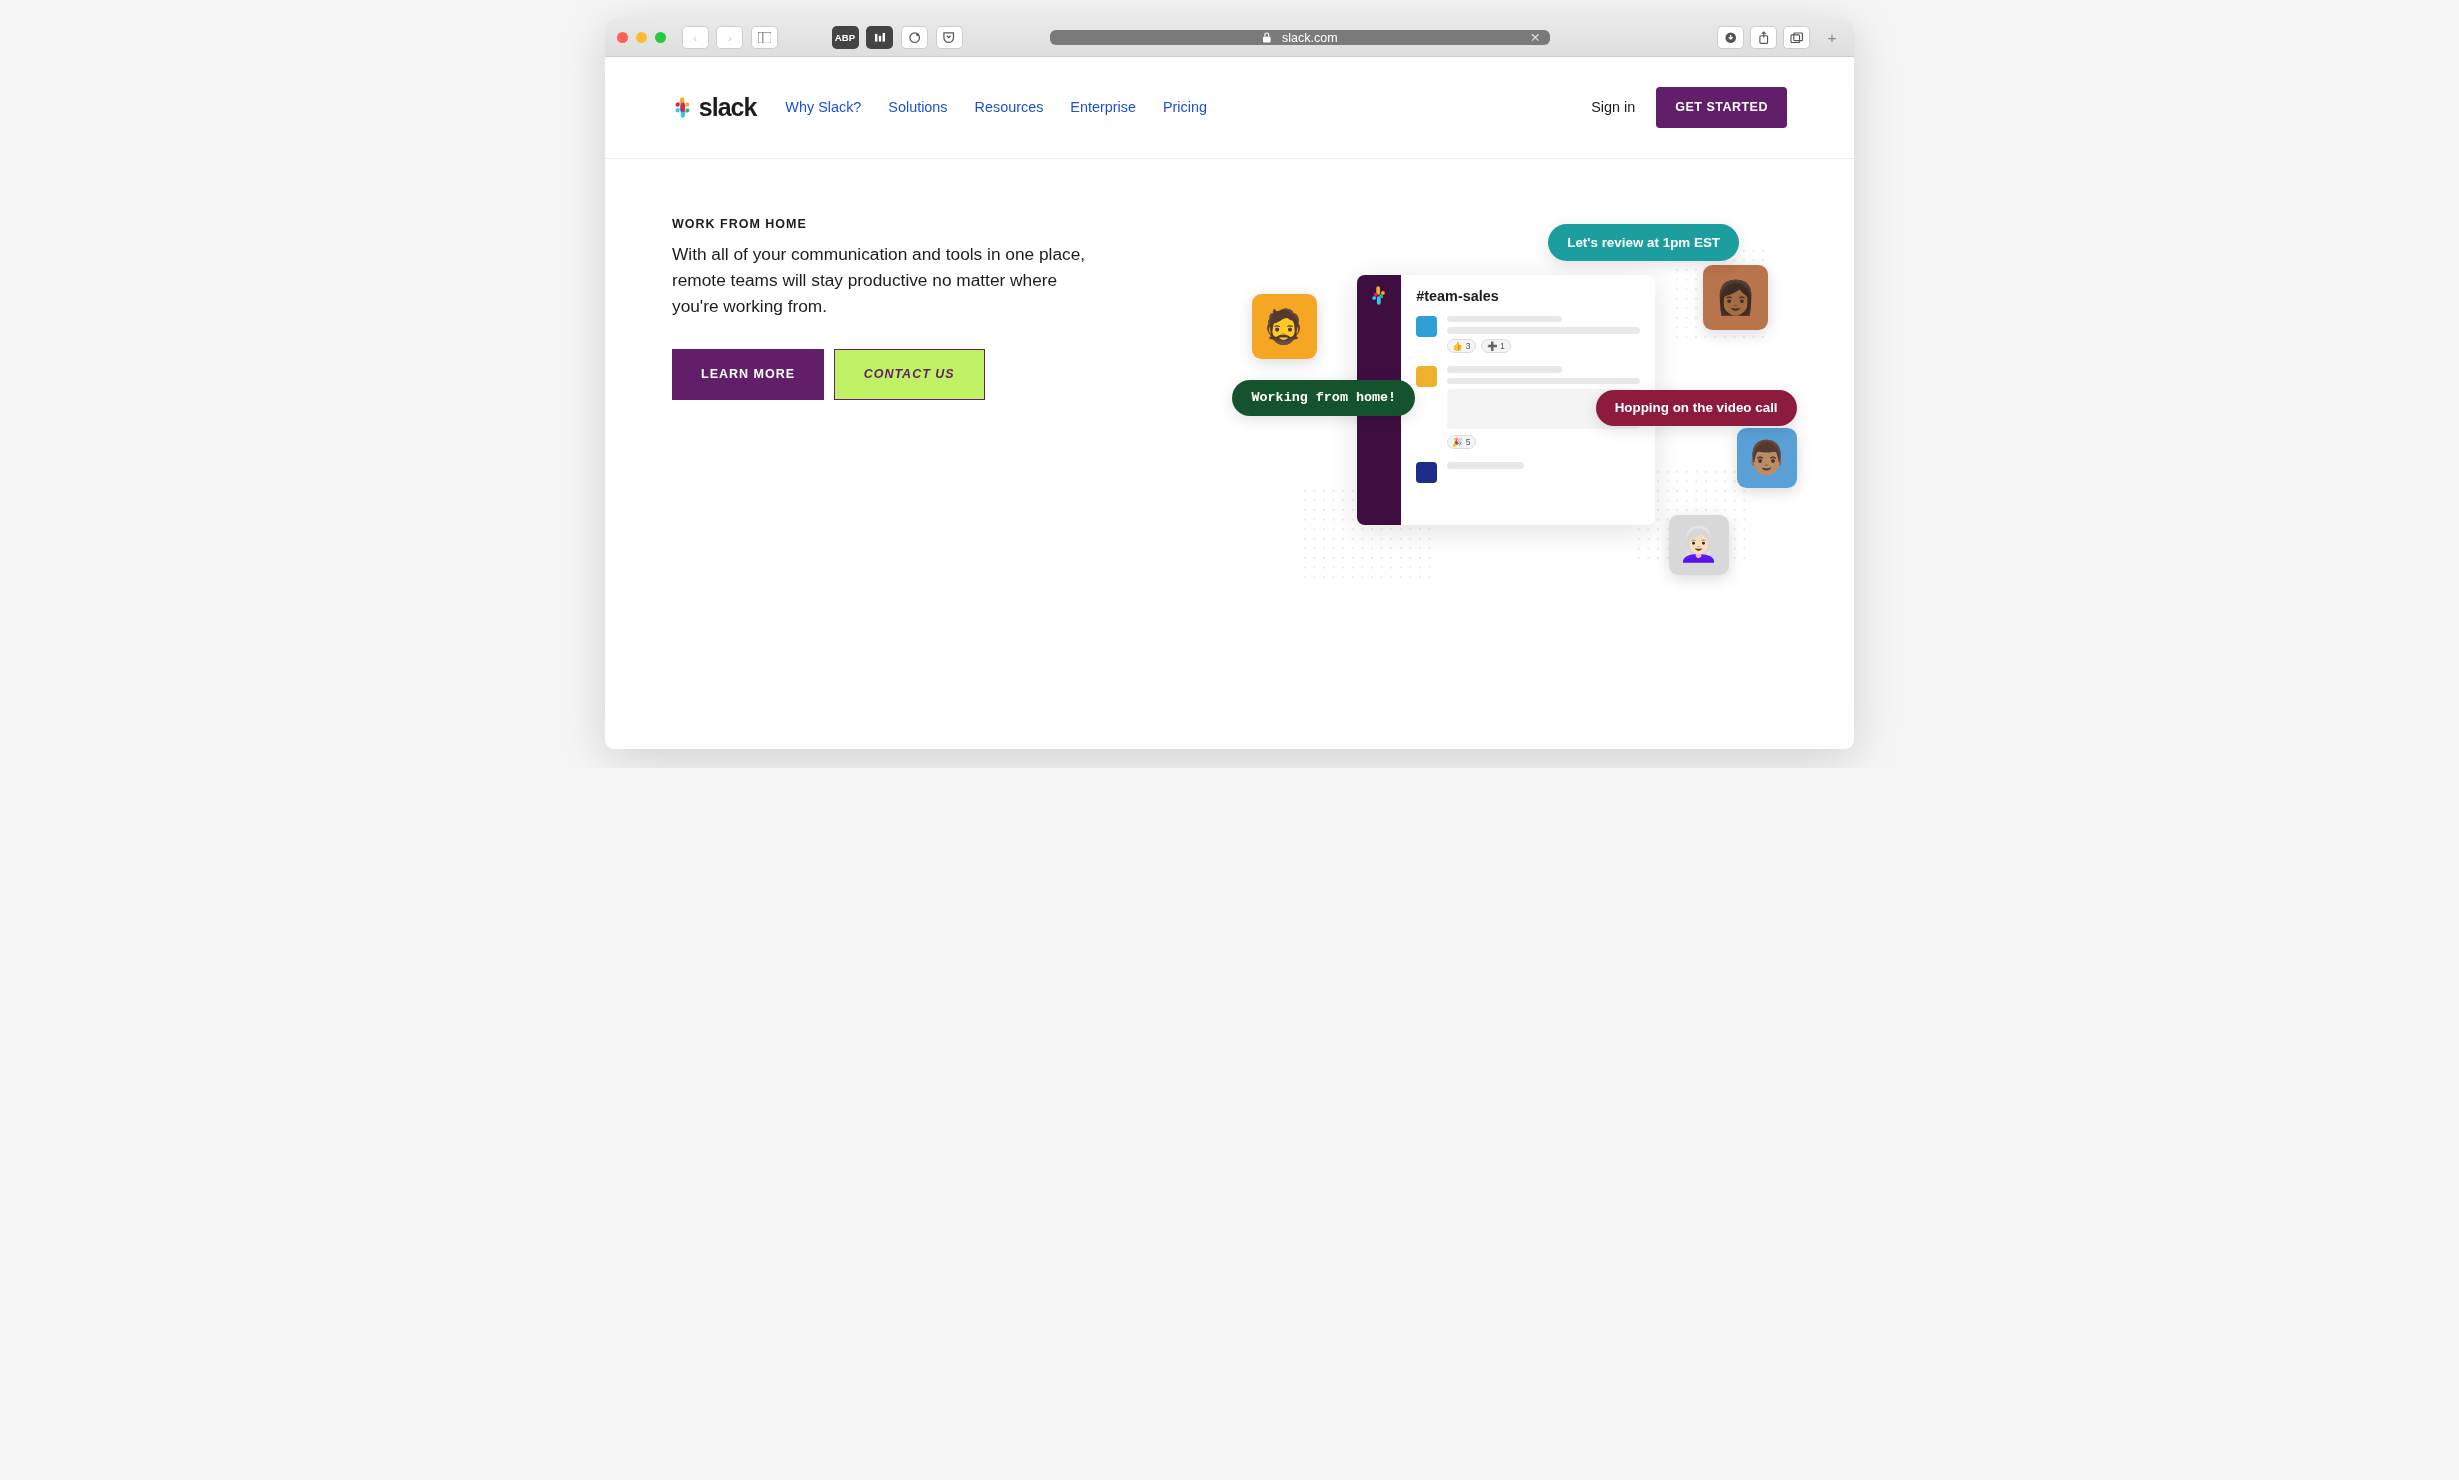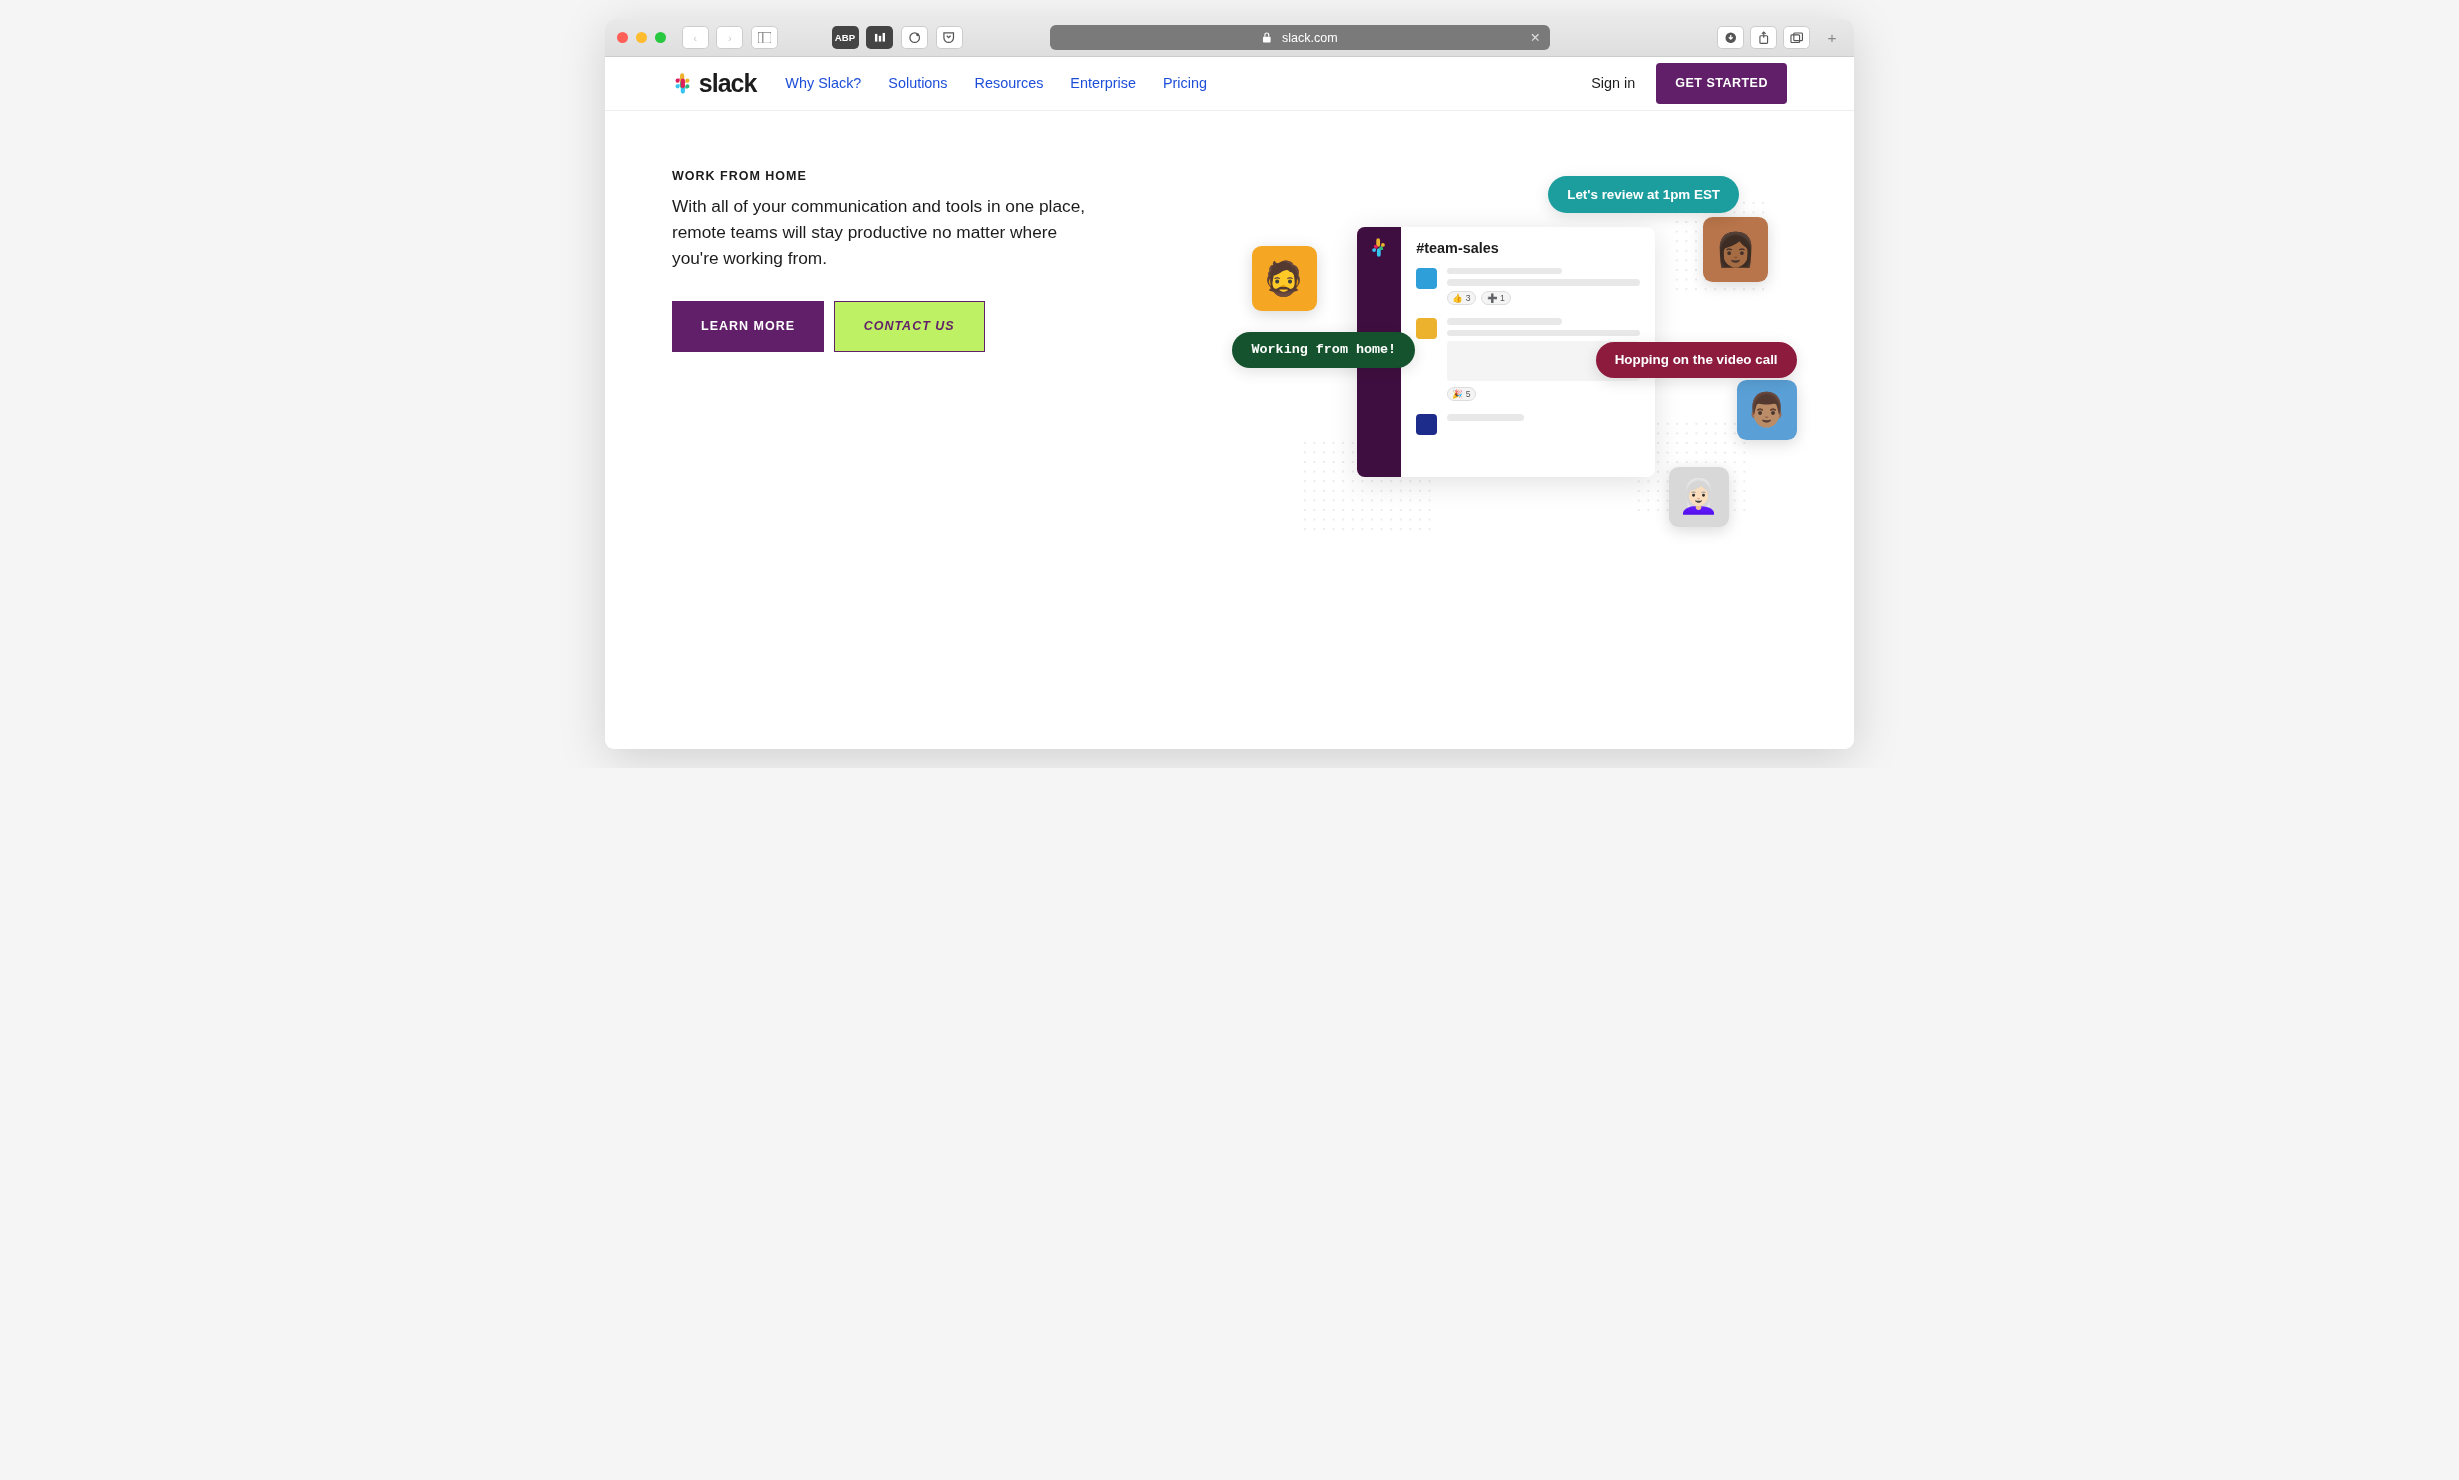--- a/index.html
+++ b/index.html
@@ -11,28 +11,28 @@
 .chrome { background: linear-gradient(#e9e9e9, #dedede); height: 38px; display: flex; align-items: center; padding: 0 11.5px; gap: 7.7px; border-bottom: 1px solid #ccc; }
 .traffic { display: flex; gap: 7.7px; margin-right: 7.7px; }
 .dot { width: 11.5px; height: 11.5px; border-radius: 50%; }
 .dot.red { background: #ff5f57; }
 .dot.yellow { background: #febc2e; }
 .dot.green { background: #28c840; }
 .nav-btn { width: 27px; height: 23px; background: #fff; border: 1px solid #ccc; border-radius: 4.8px; display: flex; align-items: center; justify-content: center; font-size: 11.5px; color: #888; cursor: pointer; }
 .nav-btn.disabled { color: #ccc; }
 .ext-icon { width: 27px; height: 23px; background: #444; border-radius: 4.8px; display: flex; align-items: center; justify-content: center; color: #fff; font-size: 9.6px; font-weight: bold; }
 .ext-icon.light { background: #fff; border: 1px solid #ccc; color: #555; }
-.url-bar { flex: 1; max-width: 500px; margin: 0 auto; height: 25px; background: #7a7a7a; border-radius: 5.8px; display: flex; align-items: center; justify-content: center; color: #fff; font-size: 12.5px; gap: 10px; position: relative; }
+.url-bar { flex: 1; max-width: 500px; margin: 0 auto; height: 15px; background: #7a7a7a; border-radius: 5.8px; display: flex; align-items: center; justify-content: center; color: #fff; font-size: 12.5px; gap: 10px; position: relative; }
 .url-bar .close-x { position: absolute; right: 9.6px; color: #ddd; font-size: 12.5px; }
 .right-group { display: flex; gap: 5.8px; margin-left: auto; }
 .plus-tab { width: 21px; height: 38px; display:flex; align-items:center; justify-content:center; color:#888; font-size:15.4px; margin-left: 3.8px;}
 
 
 .page { background: #fff; min-height: 692px; }
-.site-header { display: flex; align-items: center; padding: 6px 67px; border-bottom: 1px solid #eee; }
+.site-header { display: flex; align-items: center; padding: 30px 67px; border-bottom: 1px solid #eee; }
 .logo { display: flex; align-items: center; gap: 5.8px; margin-right: 29px; }
 .logo-text { font-size: 25px; font-weight: 800; color: #1d1c1d; letter-spacing: -1px; }
 .nav-links { display: flex; gap: 27px; }
 .nav-links a { color: #1d4ed8; text-decoration: none; font-size: 14.4px; font-weight: 500; cursor: pointer; }
 .header-right { margin-left: auto; display: flex; align-items: center; gap: 21px; }
 .signin { color: #1d1c1d; font-size: 14.4px; font-weight: 500; cursor: pointer; }
 .cta { background: #611f69; color: #fff; padding: 13.4px 19px; font-size: 12.5px; font-weight: 700; letter-spacing: 0.5px; border: none; cursor: pointer; border-radius: 3.8px; }
 
 .hero { display: flex; padding: 58px 67px 38px; gap: 38px; }
 .hero-left { flex: 0 0 46%; }

